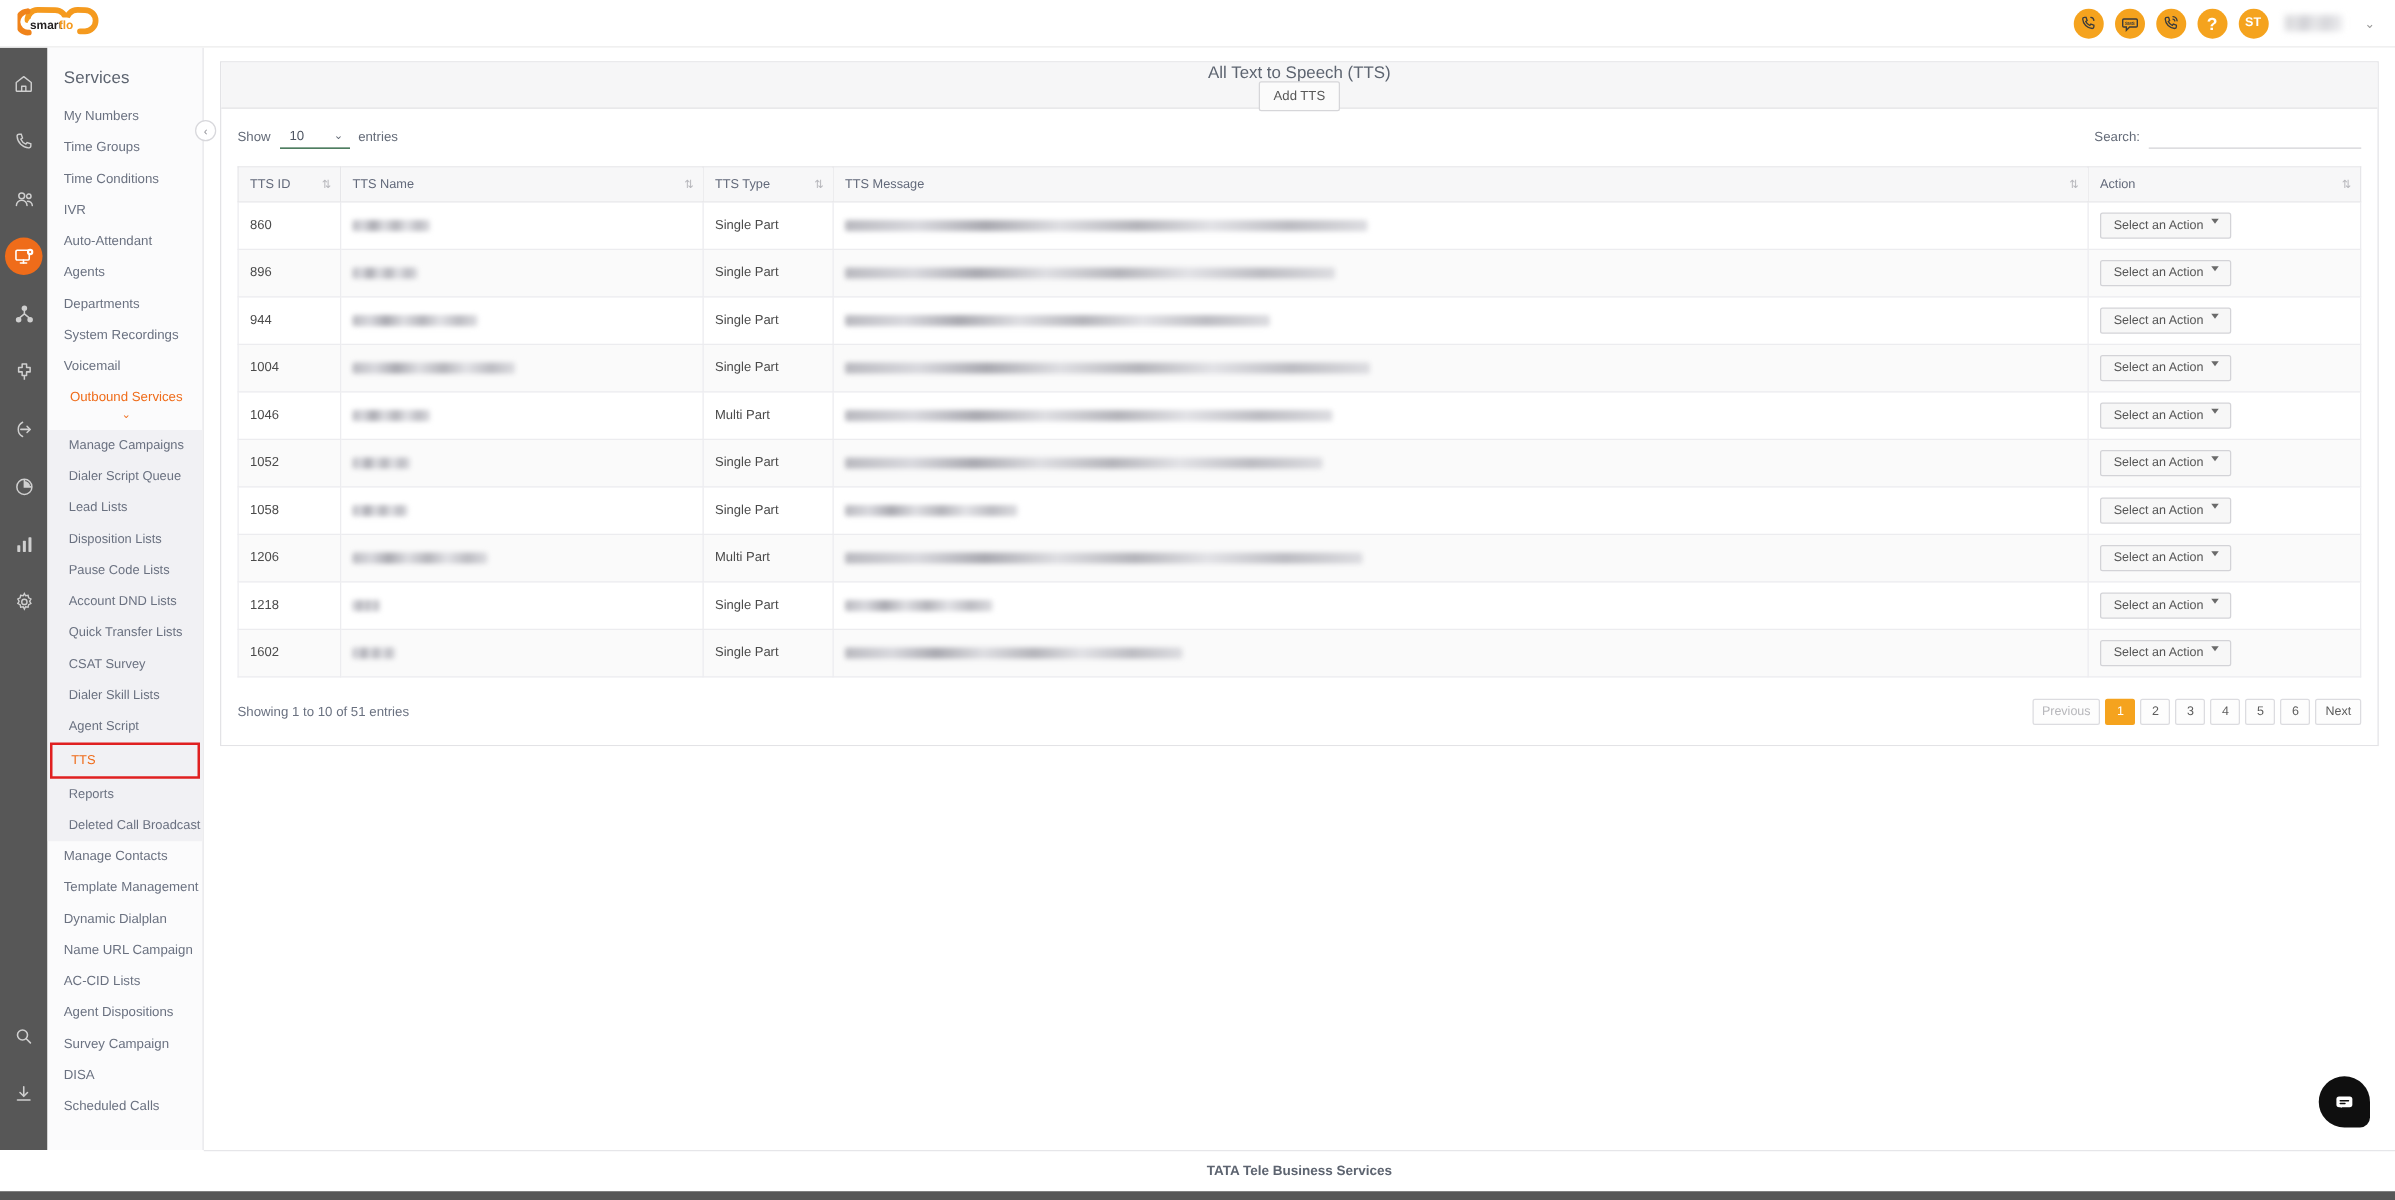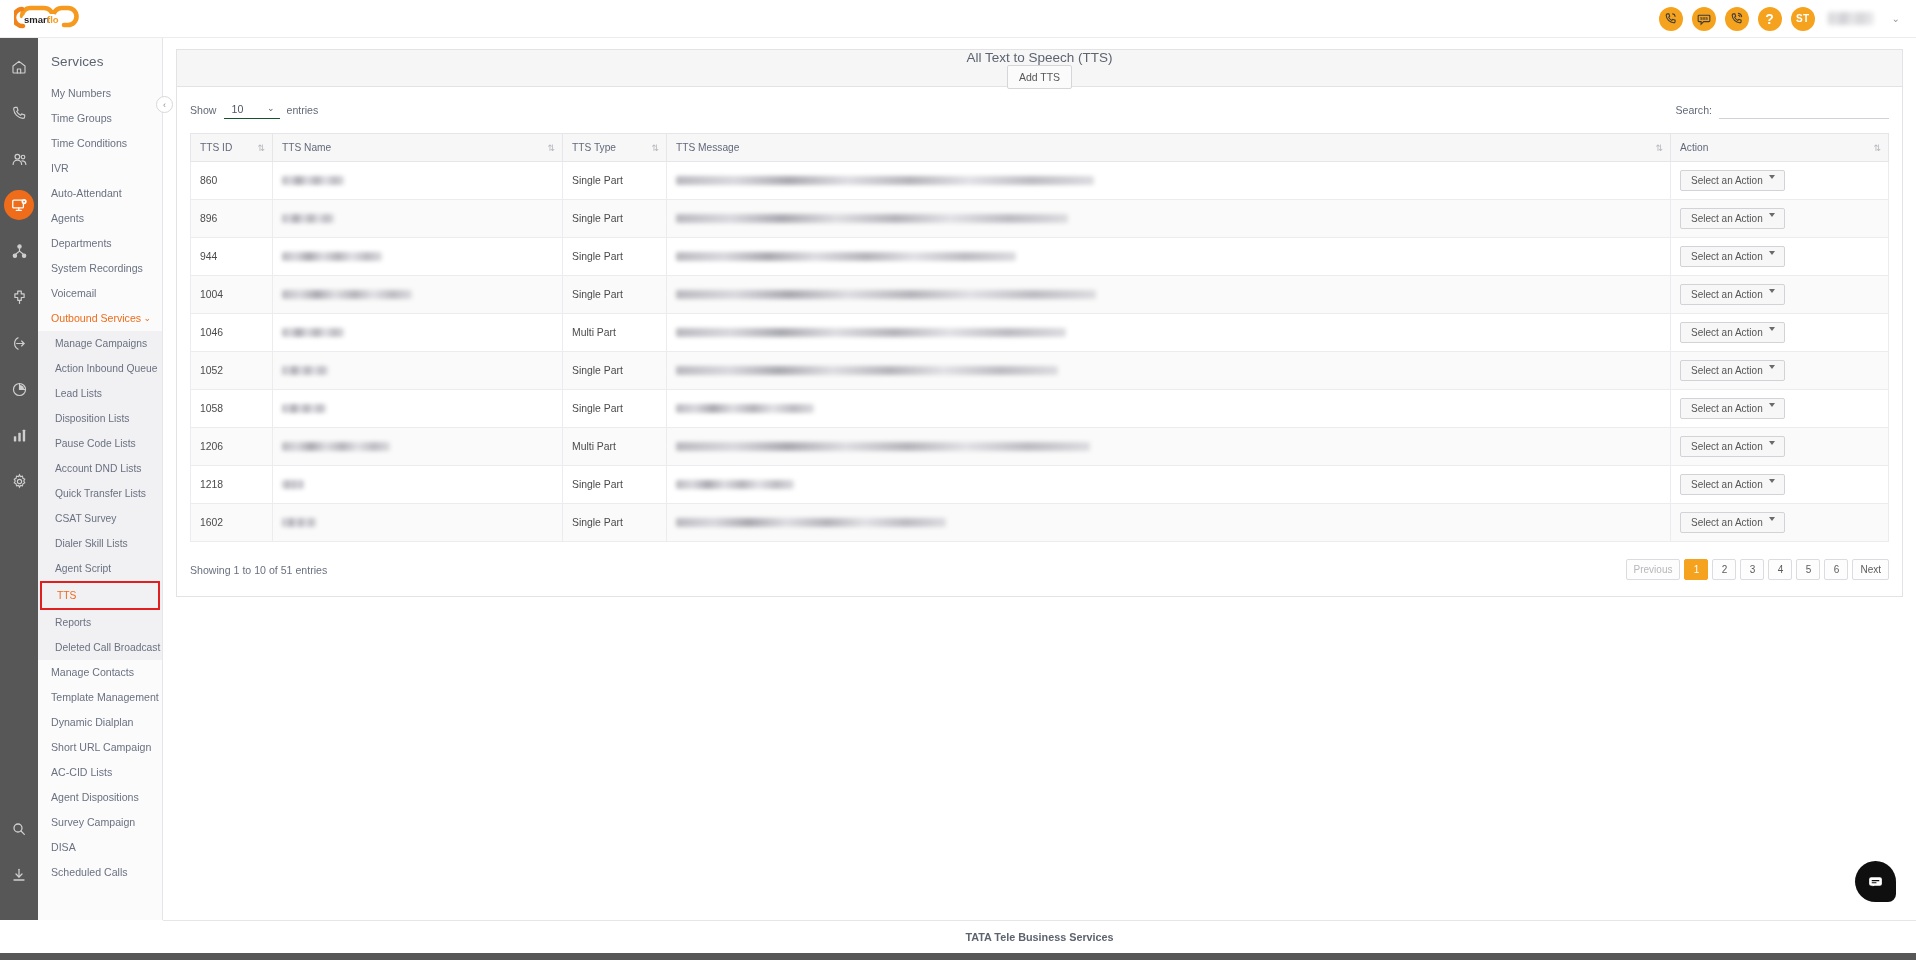--- a/index.html
+++ b/index.html
@@ -74,21 +74,21 @@
   }
   .subnav-title {
     font-size: 13.5px; color: #5d6470; padding: 6px 0 12px 13px;
     letter-spacing: .1px;
   }
   .nav-item {
     font-size: 10.6px; color: #6a7180;
     padding: 6px 0 6px 13px; cursor: pointer; white-space: nowrap;
     line-height: 13px;
   }
-  .nav-item.accent { color: #ef6c1a; }
+  .nav-item.accent { color: #ef6c1a; flex-direction: column; }
   .nav-group { background: #f1f1f4; }
   .nav-item.sub { padding-left: 17px; font-size: 10.3px; }
   .nav-item.expand { display: flex; align-items: center; justify-content: space-between; padding-right: 11px; }
   .nav-item.expand .cv { font-size: 9px; color: #ef6c1a; }
   .nav-item.highlighted {
     border: 2px solid #e02020; color: #ef6c1a;
     margin: 0 2px; padding-left: 15px;
   }
 
   
@@ -340,37 +340,37 @@
         <div class="nav-item">Agents</div>
         <div class="nav-item">Departments</div>
         <div class="nav-item">System Recordings</div>
         <div class="nav-item">Voicemail</div>
         <div class="nav-item accent expand">
           <span>Outbound Services</span>
           <span class="cv">⌄</span>
         </div>
         <div class="nav-group">
           <div class="nav-item sub">Manage Campaigns</div>
-          <div class="nav-item sub">Action Inbound Queue</div>
+          <div class="nav-item sub">Dialer Script Queue</div>
           <div class="nav-item sub">Lead Lists</div>
           <div class="nav-item sub">Disposition Lists</div>
           <div class="nav-item sub">Pause Code Lists</div>
           <div class="nav-item sub">Account DND Lists</div>
           <div class="nav-item sub">Quick Transfer Lists</div>
           <div class="nav-item sub">CSAT Survey</div>
           <div class="nav-item sub">Dialer Skill Lists</div>
           <div class="nav-item sub">Agent Script</div>
           <div class="nav-item sub highlighted">TTS</div>
           <div class="nav-item sub">Reports</div>
           <div class="nav-item sub">Deleted Call Broadcast</div>
         </div>
         <div class="nav-item">Manage Contacts</div>
         <div class="nav-item">Template Management</div>
         <div class="nav-item">Dynamic Dialplan</div>
-        <div class="nav-item">Short URL Campaign</div>
+        <div class="nav-item">Name URL Campaign</div>
         <div class="nav-item">AC-CID Lists</div>
         <div class="nav-item">Agent Dispositions</div>
         <div class="nav-item">Survey Campaign</div>
         <div class="nav-item">DISA</div>
         <div class="nav-item">Scheduled Calls</div>
       </div>
   </div>
 
   <div class="collapse-handle">‹</div>
 

